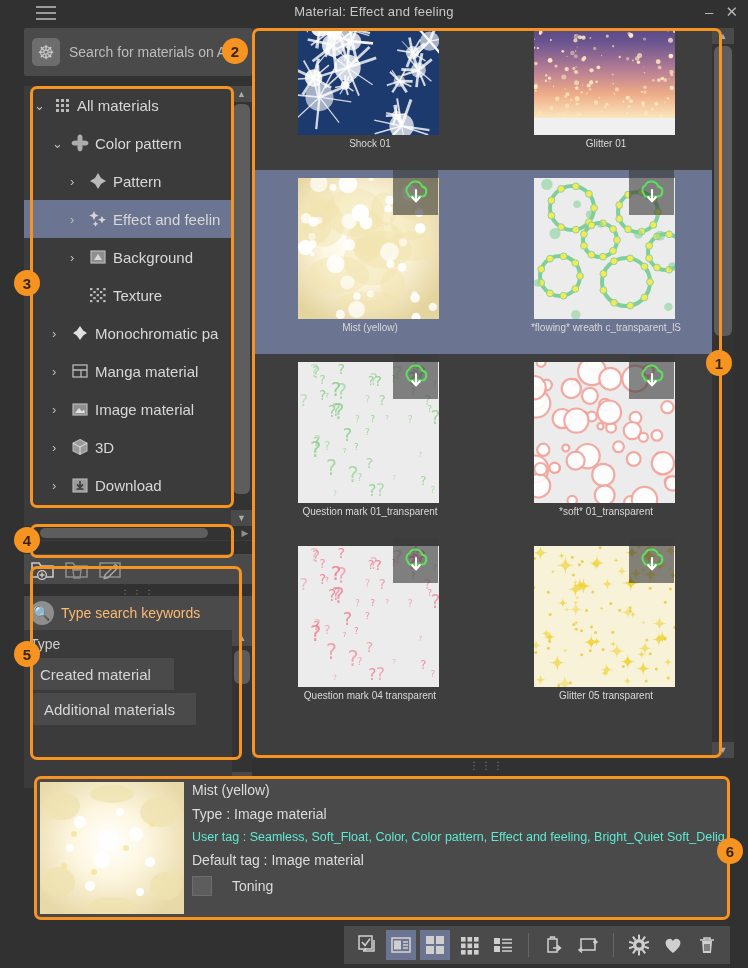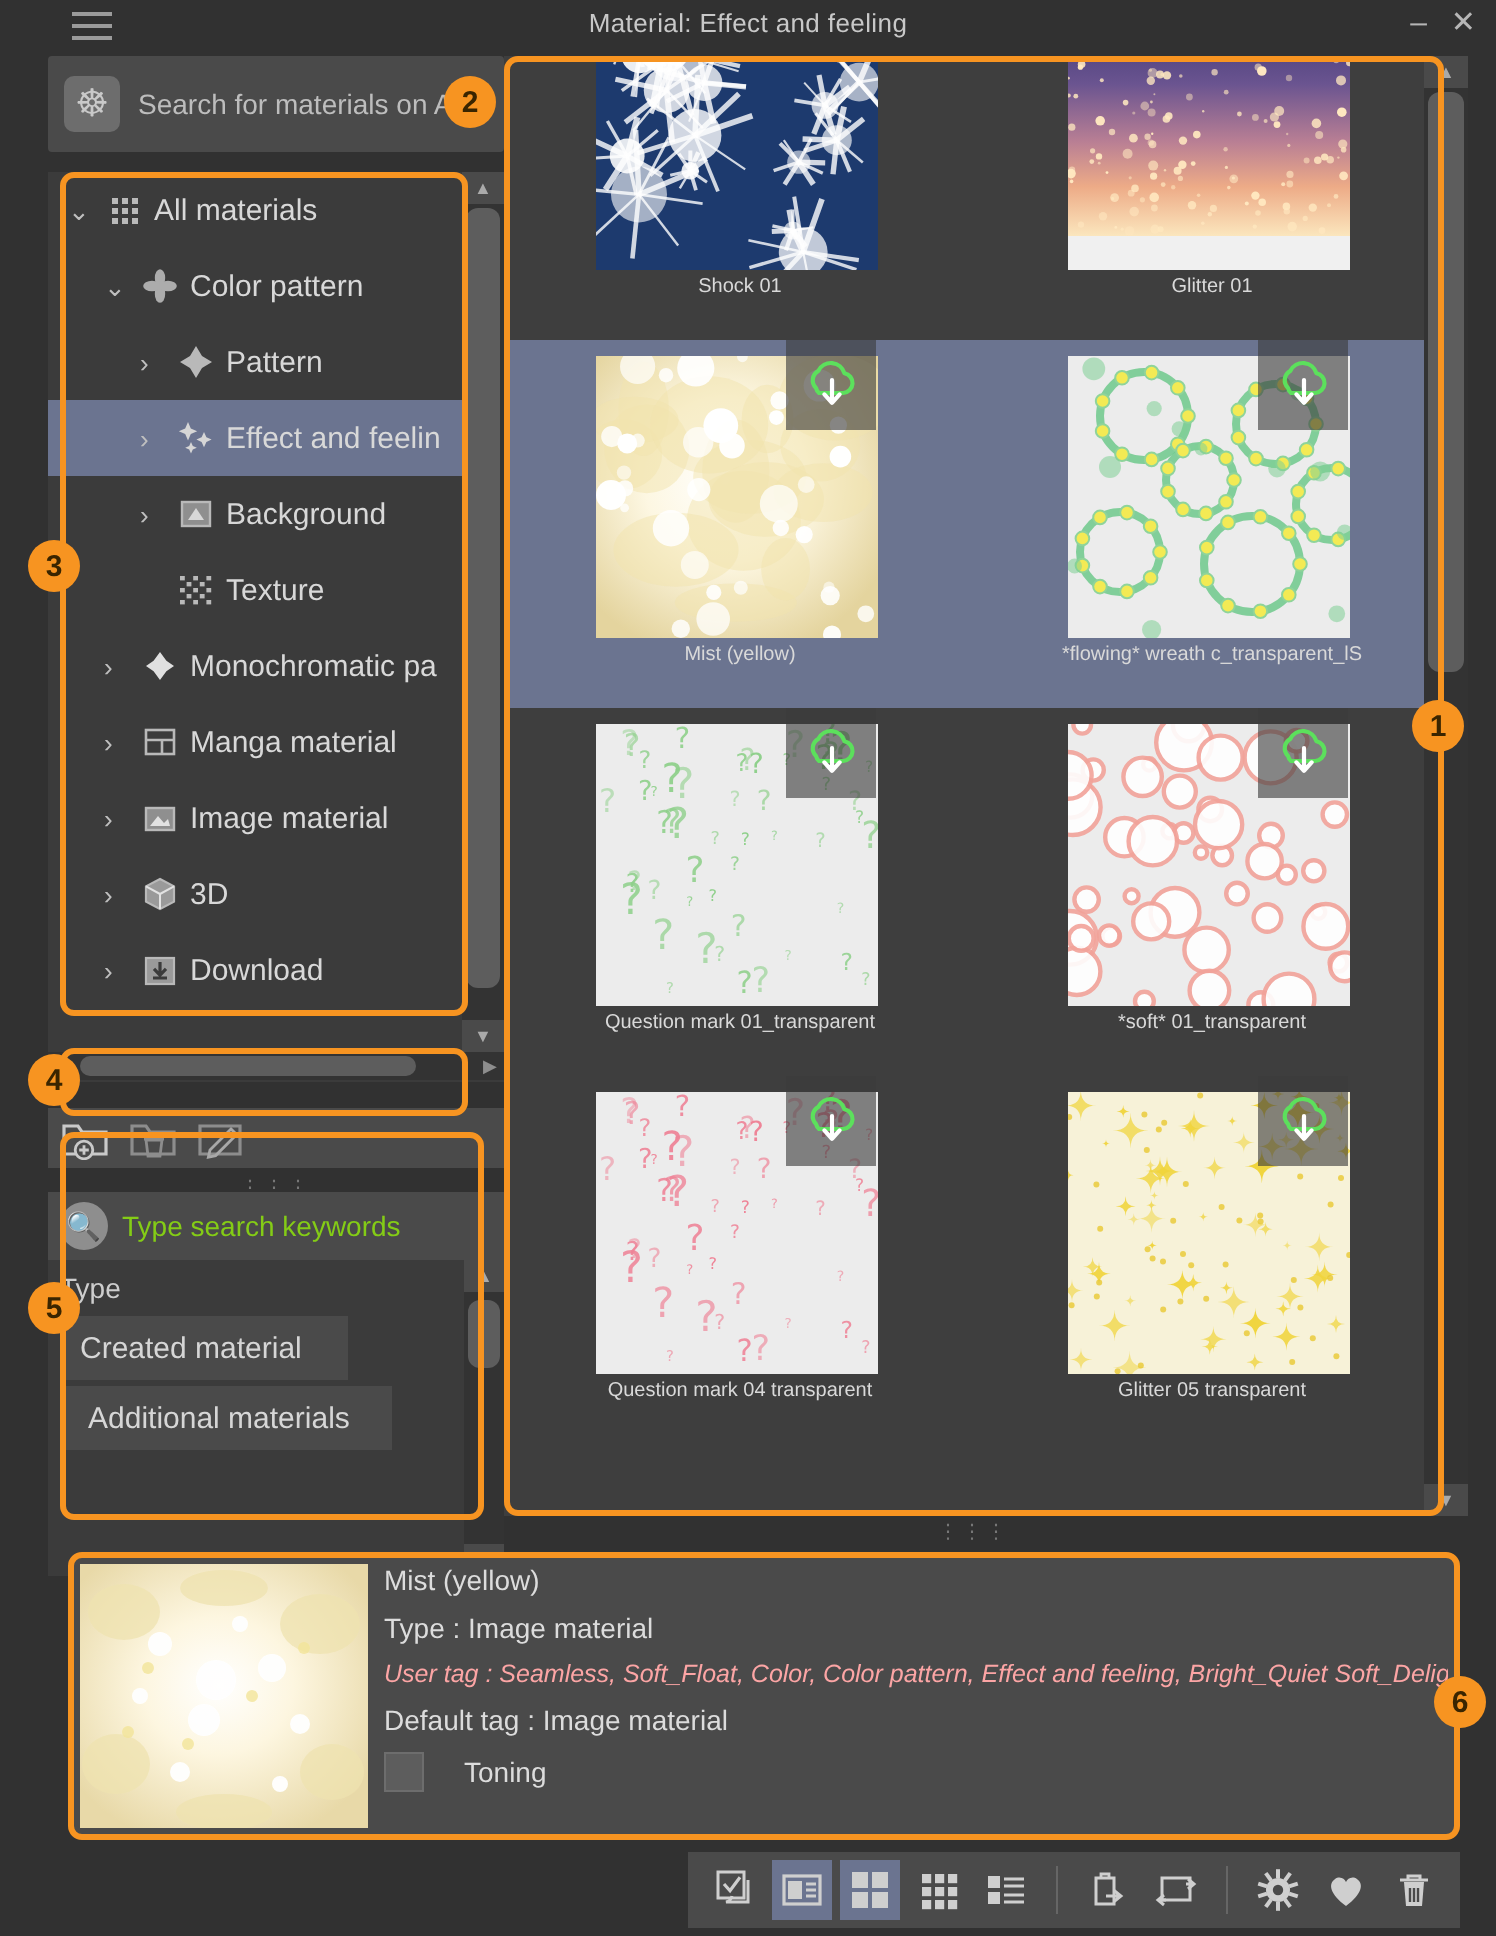--- a/index.html
+++ b/index.html
@@ -66,21 +66,21 @@
   .dots { position:absolute; left:0; width:228px; text-align:center; color:#777;
           font-size:10px; letter-spacing:2px; }
 
   
   .filterpanel { position:absolute; left:0; top:568px; width:228px; height:192px; }
   .kwsearch { position:absolute; left:0; top:0; width:228px; height:34px; background:#4a4a4a;
               display:flex; align-items:center; padding-left:6px; cursor:text; }
   .kw-ic { width:24px; height:24px; border-radius:50%; background:#8e8e8e;
            display:flex; align-items:center; justify-content:center; flex:0 0 auto;}
   .kw-ic span { font-size:14px; color:#3f3f3f; }
-  .kw-text { margin-left:7px; font-size:14px; color:#84cc16; }
+  .kw-text { margin-left:7px; font-size:14px; color:#fdba74; }
   .filterlist { position:absolute; left:0; top:34px; width:208px; height:158px;
                 background:#3b3b3b; overflow:hidden; }
   .flabel { font-size:14px; color:#cdcdcd; padding:6px 0 4px 6px; }
   .fitem { height:32px; margin:2px 6px 3px 6px; background:#4a4a4a; display:flex;
            align-items:center; padding-left:10px; font-size:15px; color:#d6d6d6;
            cursor:pointer; white-space:nowrap; }
   .fitem.w1 { width:144px; }
   .fitem.w2 { width:186px; padding-left:22px; }
   .fitem.w3 { width:166px; padding-left:14px; }
 
@@ -101,21 +101,21 @@
            font-size:10px; color:#d9d9d9; white-space:nowrap; overflow:hidden; }
 
   
   .detail { position:absolute; left:36px; top:778px; width:692px; height:140px;
             background:#4a4a4a; }
   .dthumb { position:absolute; left:4px; top:4px; width:144px; height:132px;
             background:#efe9d8; overflow:hidden; }
   .dlines { position:absolute; left:156px; top:4px; right:4px; }
   .dl { font-size:14px; color:#dcdcdc; margin-bottom:8px; white-space:nowrap;
         overflow:hidden; }
-  .dl.small { font-size:12.5px; color:#fca5a5;font-style:italic; }
+  .dl.small { font-size:12.5px; color:#5eead4; }
   .dcheckrow { display:flex; align-items:center; gap:20px; }
   .dcheck { width:20px; height:20px; background:#5d5d5d; border:1px solid #6d6d6d;
             cursor:pointer; }
 
   
   .bottombar { position:absolute; left:0; top:922px; width:748px; height:46px;
                background:#313131; }
   .tbwrap { position:absolute; right:18px; top:4px; height:38px; background:#4a4a4a;
             display:flex; align-items:center; padding:0 8px; gap:4px; }
   .tbi { width:30px; height:30px; display:flex; align-items:center; justify-content:center;

